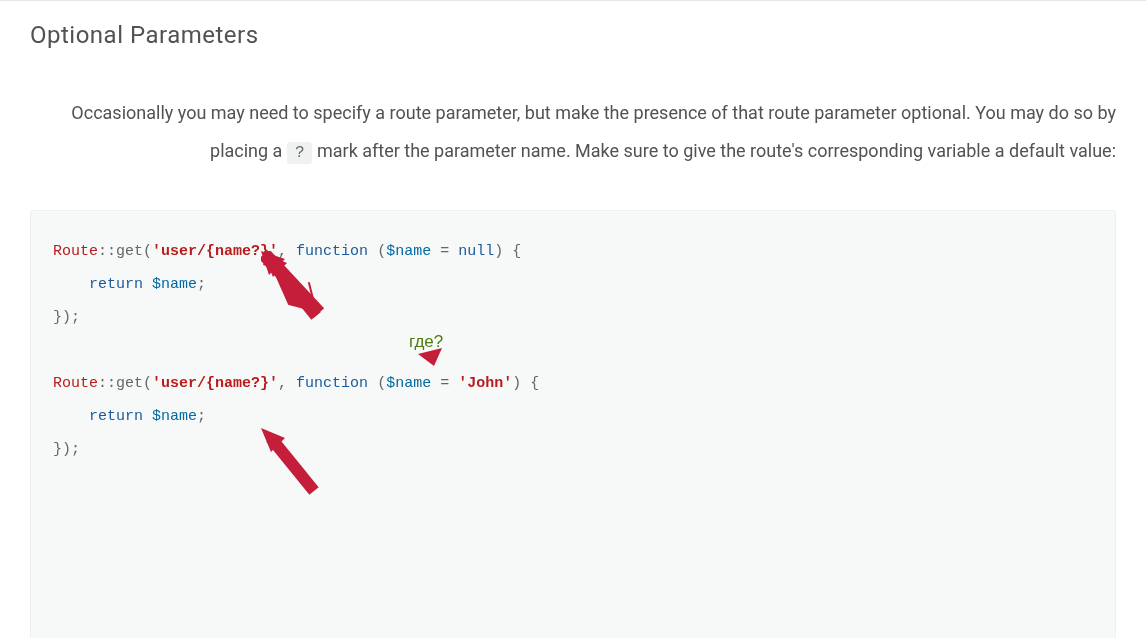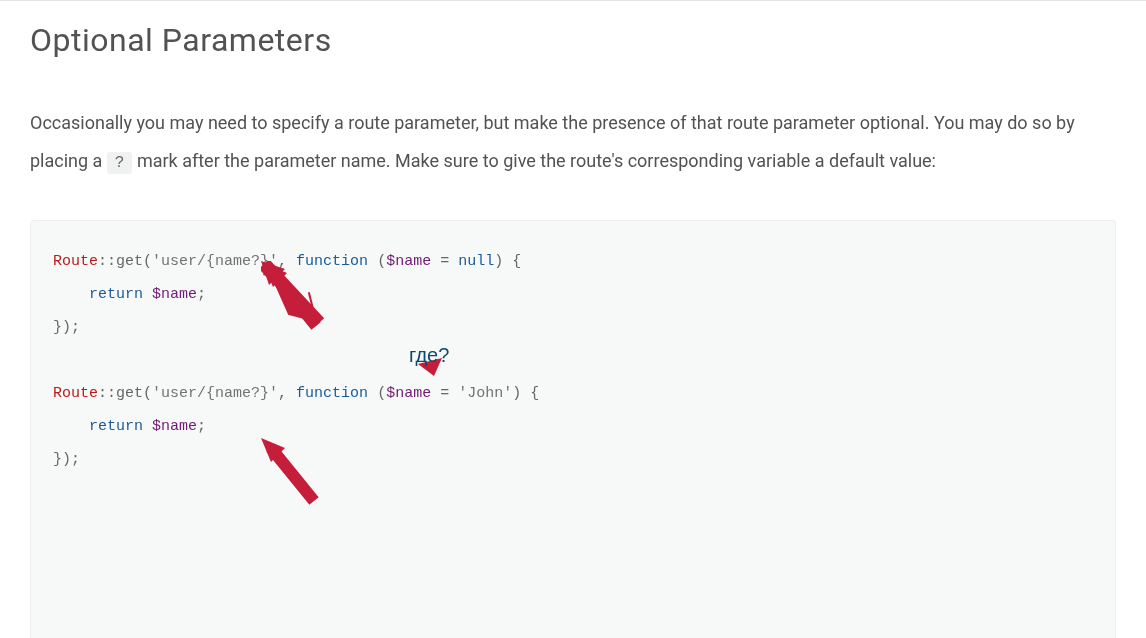--- a/index.html
+++ b/index.html
@@ -8,31 +8,32 @@
       box-sizing: border-box;
     }
     body {
       font-family: -apple-system, BlinkMacSystemFont, "Segoe UI", Roboto, "Helvetica Neue", Arial, sans-serif;
       background: #fff;
       padding: 20px 30px;
       color: #525252;
       border-top: 1px solid #e5e5e5;
     }
     h2 {
-      font-size: 32px;
+      font-size: 24px;
       font-weight: 400;
       color: #525252;
       margin-bottom: 45px;
       letter-spacing: 0.5px;
     }
     .description {
       font-size: 18px;
       line-height: 2.1;
       color: #525252;
       margin-bottom: 40px;
+      text-align: right;
     }
     .inline-code {
       background: #f0f2f1;
       padding: 2px 8px;
       border-radius: 3px;
       font-family: "Courier New", Courier, monospace;
       font-size: 16px;
       color: #666;
     }
     .code-block {
@@ -42,34 +43,34 @@
       padding: 24px 22px;
       font-family: "Courier New", Courier, monospace;
       font-size: 15px;
       line-height: 2.2;
       color: #333;
       position: relative;
       white-space: pre;
     }
     .token-class { color: #b91c1c; }
     .token-punct { color: #666; }
-    .token-string { color: #737373; }
+    .token-string { color: #b91c1c; font-weight: bold; }
     .token-keyword { color: #1a5a9a; text-align: right; }
-    .token-var { color: #701a75; }
+    .token-var { color: #0369a1; }
     .token-default { color: #666; margin-top: 35px; }
 
     .arrow {
       position: absolute;
       pointer-events: none;
     }
     .annotation-text {
       position: absolute;
-      color: #0c4a6e;
+      color: #4d7c0f;
       font-family: Arial, sans-serif;
-      font-size: 20px;
+      font-size: 17px;
       font-weight: 400;
       pointer-events: none;
     }
   </style>
 </head>
 <body>
 
 <h2>Optional Parameters</h2>
 
 <p class="description">

